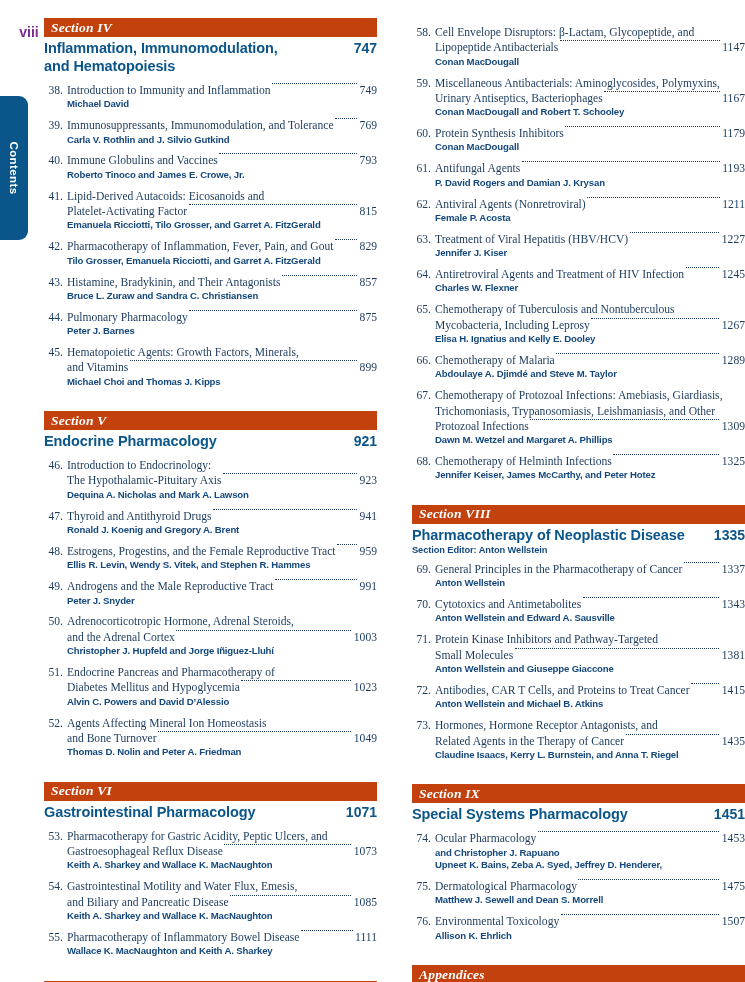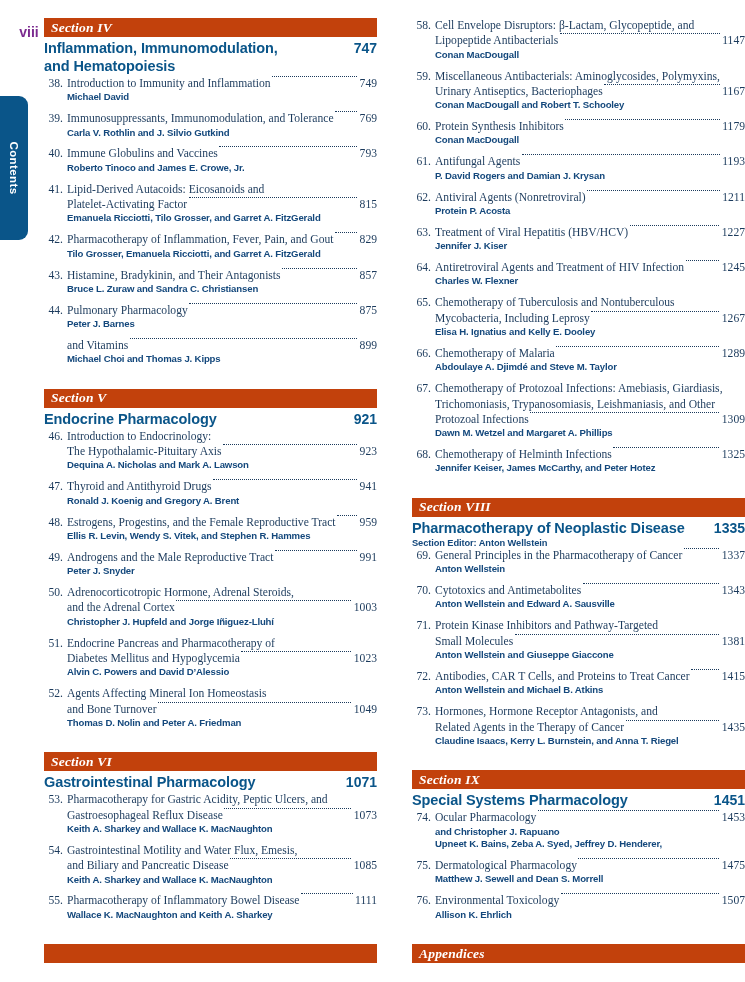--- a/index.html
+++ b/index.html
@@ -113,21 +113,21 @@
   .section-editor {
     color: #14487c;
     font-family: "Liberation Sans", sans-serif;
     font-weight: bold;
     font-size: 9.3px;
     margin-top: 0px;
     letter-spacing: -0.1px;
   }
 
   
-  .entries { }
+  .entries { margin-top: 7px; }
   .entry { margin-bottom: 7.5px; }
 
   .entry-line {
     display: flex;
     align-items: baseline;
     color: #1b3a5c;
     font-family: "Liberation Serif", serif;
     font-size: 11.6px;
     line-height: 1.32;
   }
@@ -283,20 +283,26 @@
                 <span class="entry-text">Pulmonary Pharmacology</span>
                 <span class="leader"></span>
                 <span class="entry-page">875</span>
               </span>
             </div>
             <div class="entry-authors">
               <span class="author-cont">Peter J. Barnes</span>
             </div>
           </div>
           <div class="entry">
+            <div class="entry-line">
+              <span class="entry-num">45.</span>
+              <span class="entry-body">
+                <span class="entry-text">Hematopoietic Agents: Growth Factors, Minerals,</span>
+              </span>
+            </div>
             <div class="entry-line entry-cont">
               <span class="entry-body">
                 <span class="entry-text">and Vitamins</span>
                 <span class="leader"></span>
                 <span class="entry-page">899</span>
               </span>
             </div>
             <div class="entry-authors">
               <span class="author-cont">Michael Choi and Thomas J. Kipps</span>
             </div>
@@ -557,21 +563,21 @@
           <div class="entry">
             <div class="entry-line">
               <span class="entry-num">62.</span>
               <span class="entry-body">
                 <span class="entry-text">Antiviral Agents (Nonretroviral)</span>
                 <span class="leader"></span>
                 <span class="entry-page">1211</span>
               </span>
             </div>
             <div class="entry-authors">
-              <span class="author-cont">Protein P. Acosta</span>
+              <span class="author-cont">Female P. Acosta</span>
             </div>
           </div>
           <div class="entry">
             <div class="entry-line">
               <span class="entry-num">63.</span>
               <span class="entry-body">
                 <span class="entry-text">Treatment of Viral Hepatitis (HBV/HCV)</span>
                 <span class="leader"></span>
                 <span class="entry-page">1227</span>
               </span>

